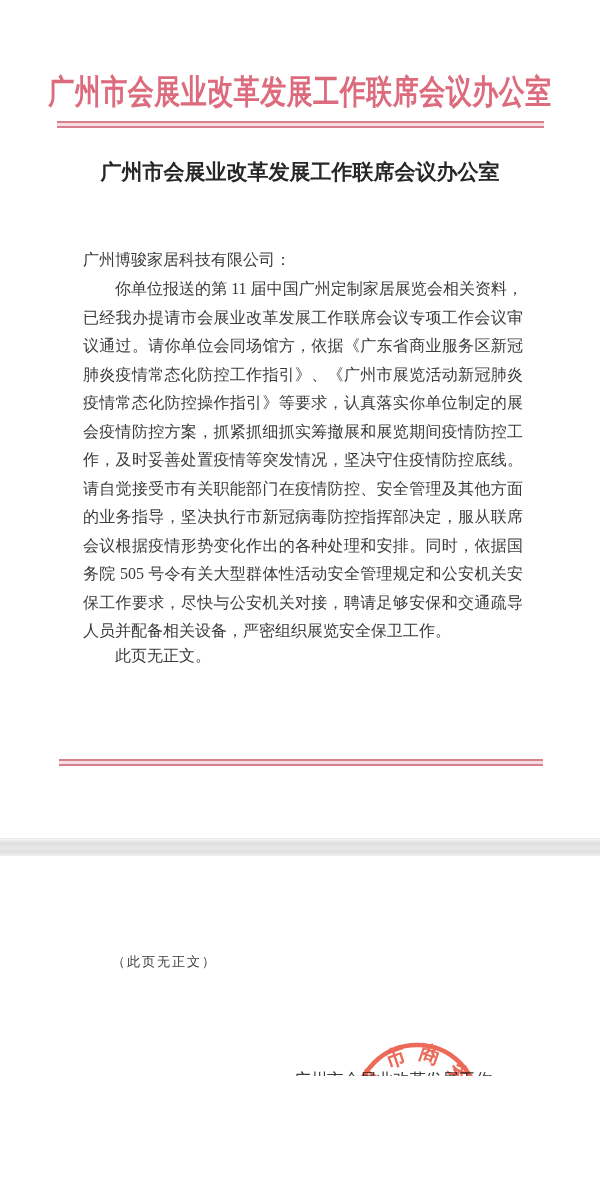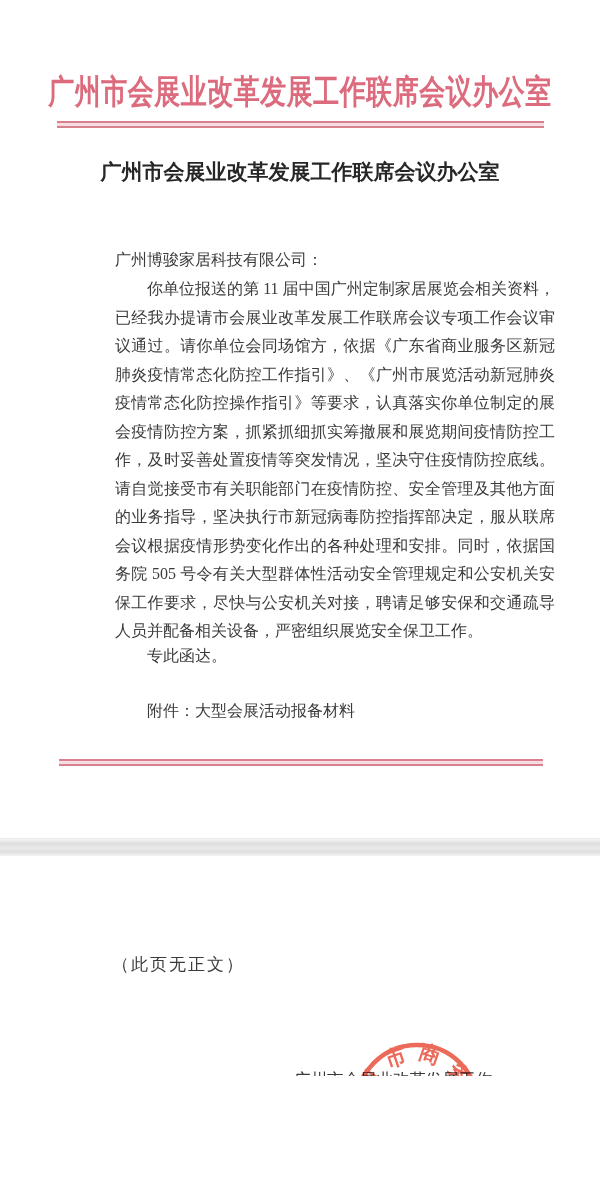--- a/index.html
+++ b/index.html
@@ -34,36 +34,35 @@
     text-align:center;
     font-size:21px;font-weight:bold;
     color:#262626;
     line-height:30px;
   }
   .body-text{
     position:absolute;left:83px;width:440px;
     font-size:16px;color:#3b3b3b;
     line-height:28.5px;
     text-align:justify;
-    margin-left:32px;
   }
   .salutation{top:246px;}
   .main-paragraph{top:275px;text-indent:2em;}
   .closing{top:642px;text-indent:2em;}
   .attachment{top:697px;text-indent:2em;}
   
   .page-separator{
     position:absolute;top:838px;left:0;width:600px;height:17px;
     background:linear-gradient(180deg,#f6f6f6 0%,#dedede 25%,#e9e9e9 55%,#dfdfdf 75%,#f2f2f2 100%);
     border-top:1px solid #ececec;
   }
   
   .page2-note{
     position:absolute;top:953px;left:112px;
-    font-size:17px;color:#3b3b3b;letter-spacing:2px;
+    font-size:13px;color:#3b3b3b;letter-spacing:2px;
   }
   .signature-block{
     position:absolute;top:1066px;left:278px;width:230px;
     text-align:center;
     font-size:16.5px;color:#3b3b3b;
     line-height:28.5px;
   }
   .seal{
     position:absolute;top:1040px;left:351px;width:132px;height:132px;
     mix-blend-mode:multiply;
@@ -80,23 +79,22 @@
   <div class="red-rule rule-top"></div>
 
   <div class="doc-title">
     <div>广州市会展业改革发展工作联席会议办公室</div>
   </div>
 
   <div class="body-text salutation">广州博骏家居科技有限公司：</div>
 
   <div class="body-text main-paragraph">你单位报送的第 11 届中国广州定制家居展览会相关资料，已经我办提请市会展业改革发展工作联席会议专项工作会议审议通过。请你单位会同场馆方，依据《广东省商业服务区新冠肺炎疫情常态化防控工作指引》、《广州市展览活动新冠肺炎疫情常态化防控操作指引》等要求，认真落实你单位制定的展会疫情防控方案，抓紧抓细抓实筹撤展和展览期间疫情防控工作，及时妥善处置疫情等突发情况，坚决守住疫情防控底线。请自觉接受市有关职能部门在疫情防控、安全管理及其他方面的业务指导，坚决执行市新冠病毒防控指挥部决定，服从联席会议根据疫情形势变化作出的各种处理和安排。同时，依据国务院 505 号令有关大型群体性活动安全管理规定和公安机关安保工作要求，尽快与公安机关对接，聘请足够安保和交通疏导人员并配备相关设备，严密组织展览安全保卫工作。</div>
 
-  <div class="body-text closing">专此函达。</div>
+  <div class="body-text closing">此页无正文。</div>
 
-  <div class="body-text attachment">附件：大型会展活动报备材料</div>
 
   <div class="red-rule rule-bottom"></div>
 
   <div class="page-separator"></div>
 
   <div class="page2-note">（此页无正文）</div>
 
   <div class="signature-block">
     <div>广州市会展业改革发展工作</div>
     <div>广州市商务局（代章）</div>

